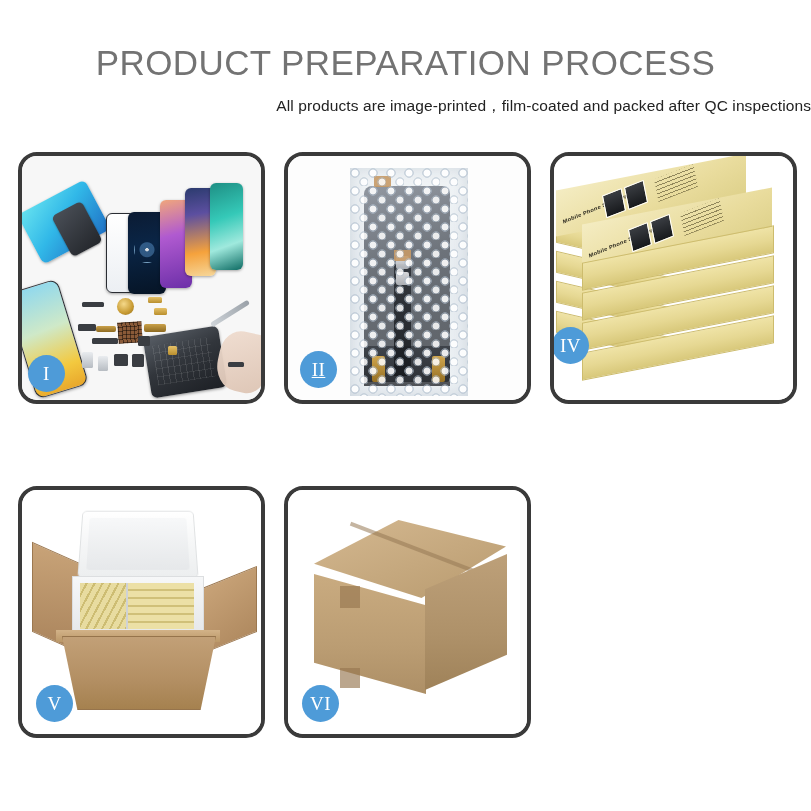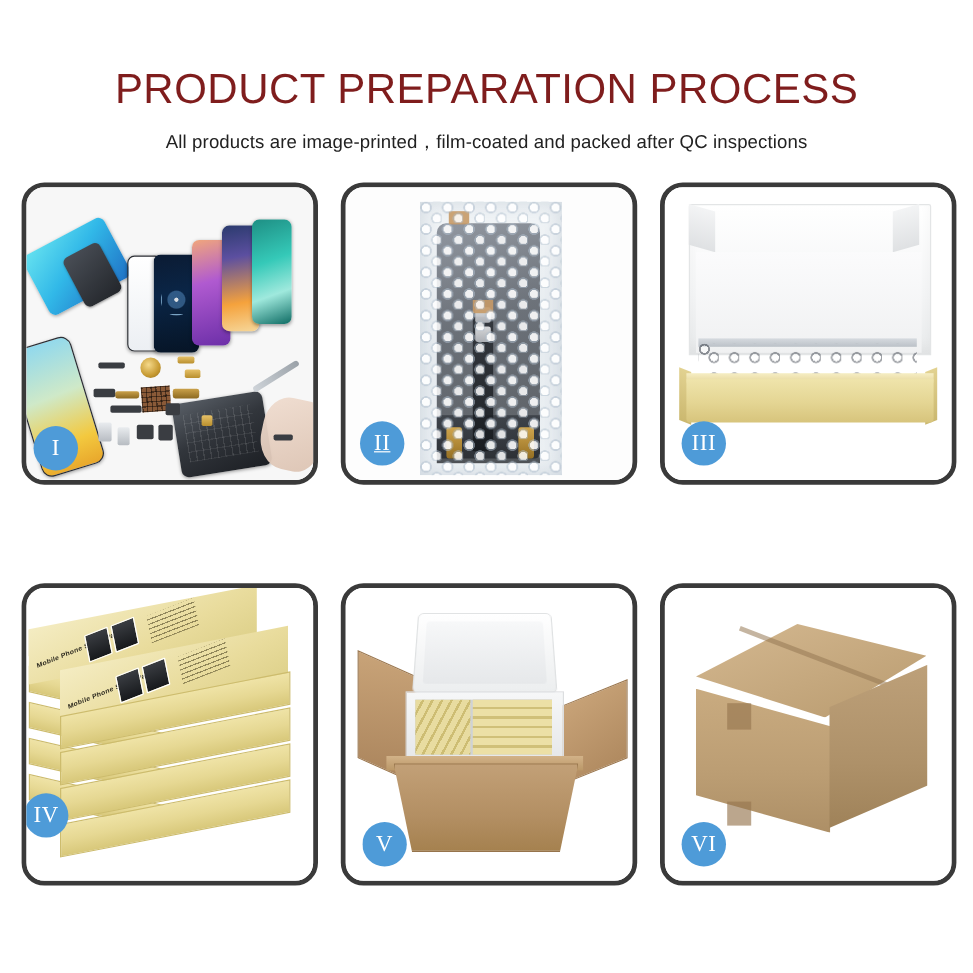--- a/index.html
+++ b/index.html
@@ -23,32 +23,33 @@
 
   
   .header {
     padding-top: 44px;
     text-align: center;
   }
   .title {
     font-size: 35px;
     letter-spacing: 0.4px;
     font-weight: 400;
-    color: #7f1d1d;
+    color: #737373;
     line-height: 1.1;
-    margin: 12px;
+    margin: 0;
     white-space: nowrap;
   }
   .subtitle {
     margin: 13px 0 0 0;
     font-size: 15.5px;
     font-weight: 400;
     color: #222222;
     letter-spacing: 0.1px;
     white-space: nowrap;
+    text-align: right;
   }
 
   
   .grid {
     position: absolute;
     left: 18px;
     top: 152px;
     width: 779px;
     display: grid;
     grid-template-columns: repeat(3, 247px);
@@ -475,35 +476,20 @@
           <div class="bw-tape" style="left:24px;top:8px;"></div>
           <div class="bw-tape" style="left:44px;top:82px;"></div>
           <div class="bw-gold" style="left:22px;top:188px;"></div>
           <div class="bw-gold" style="left:82px;top:188px;"></div>
           <div class="bw-bubbles"></div>
         </div>
       </div>
       <div class="badge">II</div>
     </div>
 
-    <div class="panel panel-3">
-      <div class="panel-media b3-stage">
-        <div class="b3-lid"></div>
-        <div class="b3-lid-flapL"></div>
-        <div class="b3-lid-flapR"></div>
-        <div class="b3-inner-white"></div>
-        <div class="b3-wrap-edge"></div>
-        <div class="b3-wrap"></div>
-        <div class="b3-sideL"></div>
-        <div class="b3-sideR"></div>
-        <div class="b3-rim"></div>
-        <div class="b3-front"></div>
-      </div>
-      <div class="badge">III</div>
-    </div>
 
     <div class="panel panel-4">
       <div class="panel-media b4-stage">
 
         <div class="b4-box" style="left:2px;top:48px;width:112px;height:20px;transform:skewY(13deg);"></div>
         <div class="b4-box" style="left:2px;top:78px;width:112px;height:20px;transform:skewY(13deg);"></div>
         <div class="b4-box" style="left:2px;top:108px;width:112px;height:20px;transform:skewY(13deg);"></div>
         <div class="b4-box" style="left:2px;top:138px;width:112px;height:20px;transform:skewY(13deg);"></div>
         <div class="b4-box" style="left:2px;top:168px;width:112px;height:20px;transform:skewY(13deg);"></div>
 

